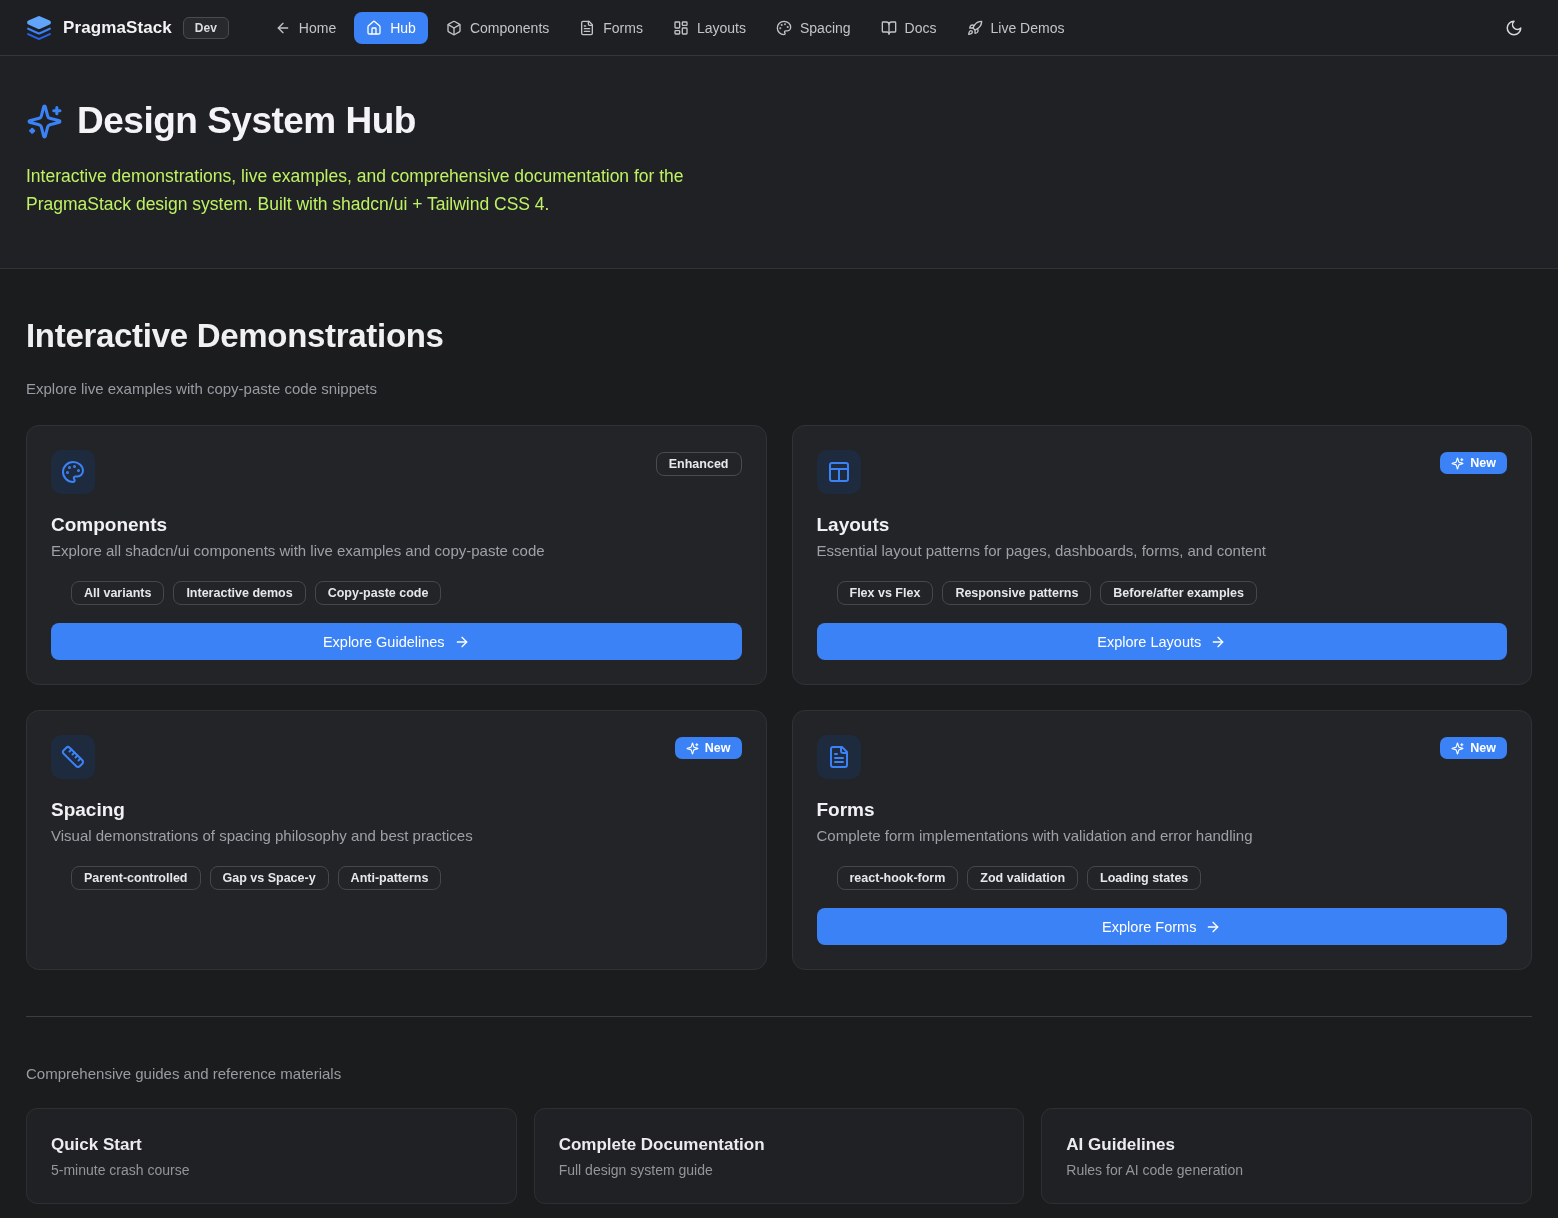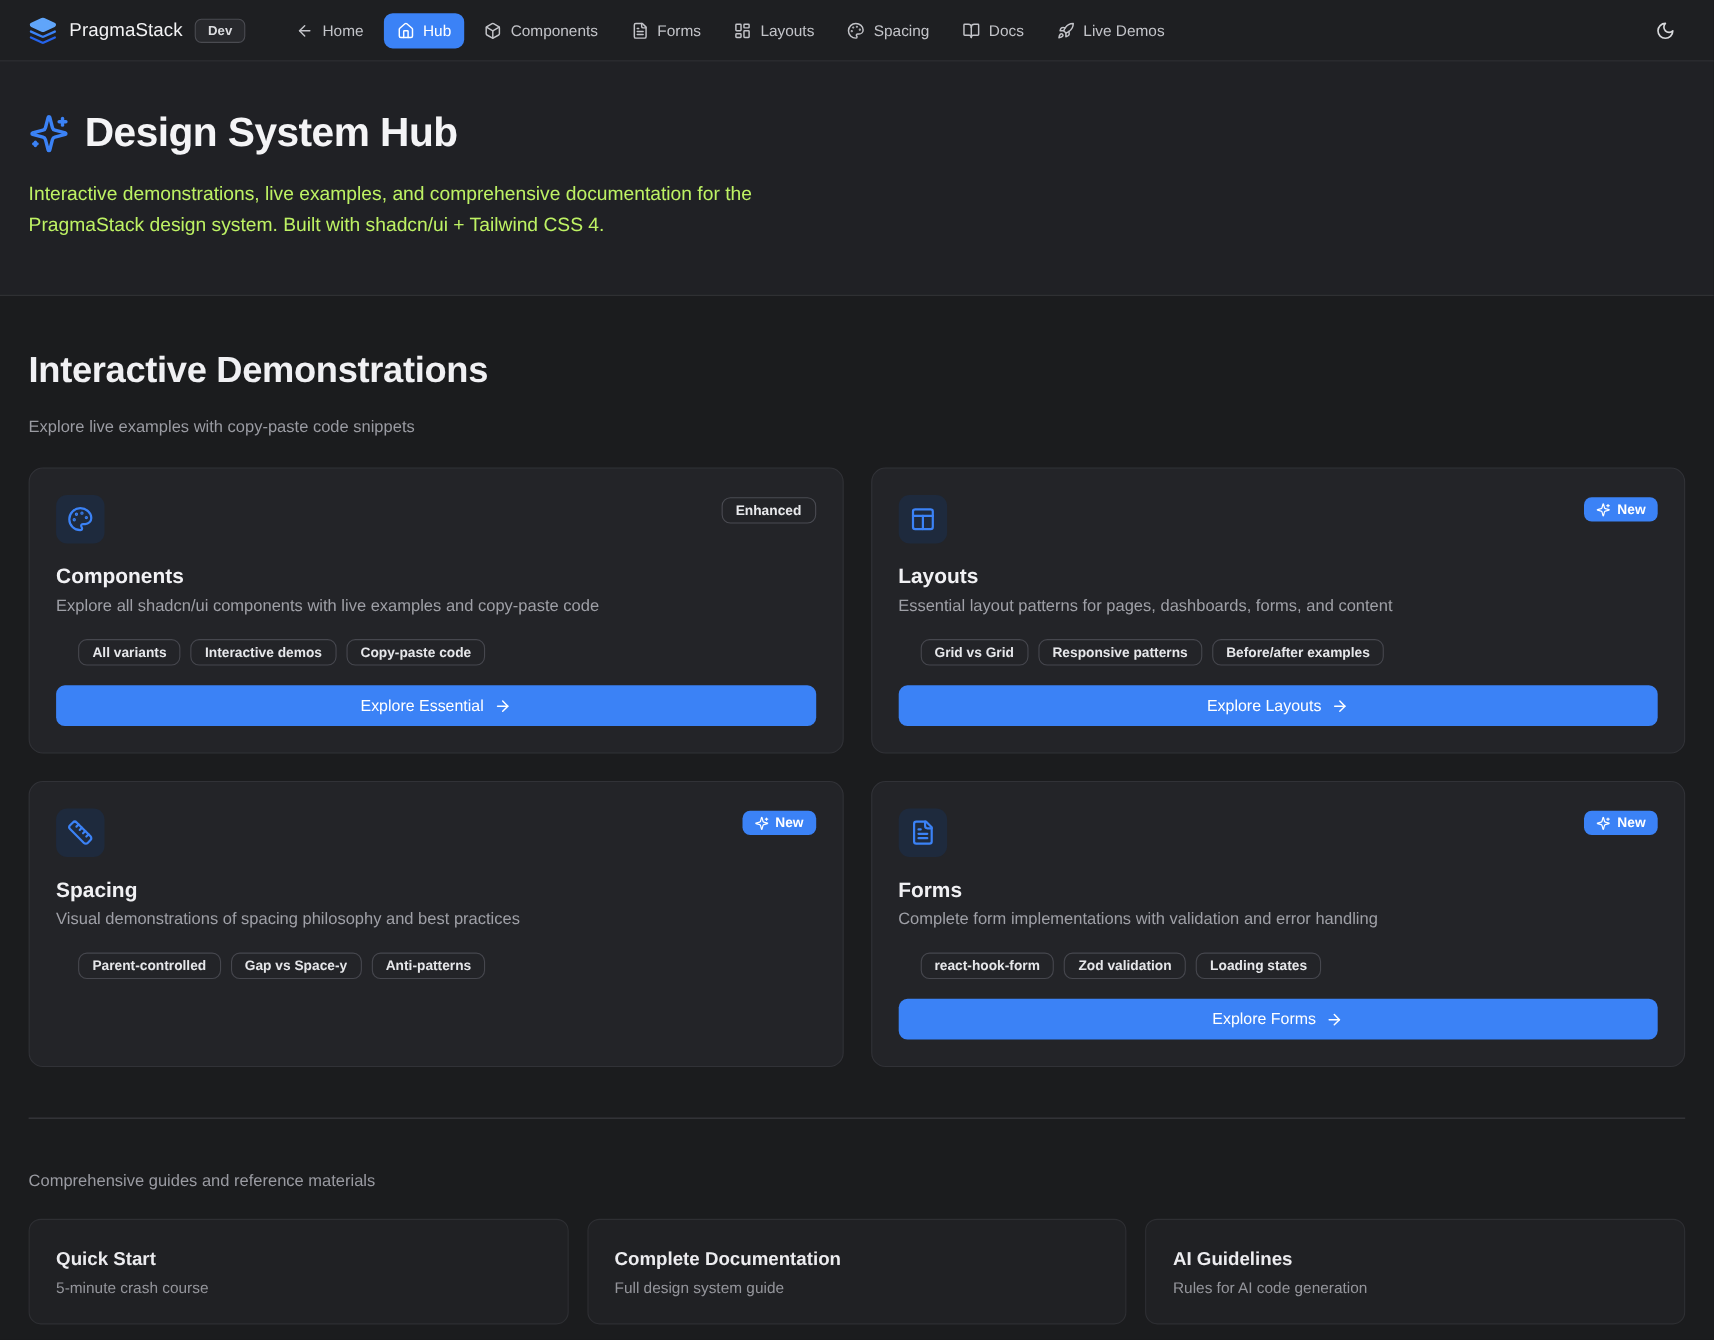--- a/index.html
+++ b/index.html
@@ -12,21 +12,21 @@
   }
   svg { display:block; flex-shrink:0; }
 
   
   .topnav {
     height:56px; background:#1e1f22; border-bottom:1px solid #35363a;
     display:flex; align-items:center; padding:0 26px;
   }
   .brand { display:flex; align-items:center; gap:11px; }
   .brand-logo { width:26px; height:26px; }
-  .brand-name { font-size:17px; font-weight:400; color:#f3f3f5; letter-spacing:0.1px; }
+  .brand-name { font-size:17px; font-weight:700; color:#f3f3f5; letter-spacing:0.1px; }
   .dev-badge {
     border:1px solid #4a4b51; border-radius:6px; padding:3px 11px;
     font-size:12px; font-weight:700; color:#dcdde0; background:#28292d;
   }
   .nav-list { display:flex; align-items:center; gap:6px; margin-left:34px; }
   .nav-item {
     display:flex; align-items:center; gap:8px; padding:8px 12px;
     border-radius:8px; font-size:14px; font-weight:500; color:#c3c4c9; cursor:pointer;
     white-space:nowrap;
   }
@@ -228,21 +228,21 @@
         <span class="badge-outline">Enhanced</span>
       </div>
       <h3 class="card-title">Components</h3>
       <p class="card-desc">Explore all shadcn/ui components with live examples and copy-paste code</p>
       <div class="chip-row">
         <span class="chip">All variants</span>
         <span class="chip">Interactive demos</span>
         <span class="chip">Copy-paste code</span>
       </div>
       <button class="explore-btn">
-        <span>Explore Essential</span>
+        <span>Explore Guidelines</span>
         <svg viewBox="0 0 24 24" fill="none" stroke="currentColor" stroke-width="2" stroke-linecap="round" stroke-linejoin="round">
             <path d="M5 12h14"></path>
             <path d="m12 5 7 7-7 7"></path>
           </svg>
       </button>
     </div>
 
     <div class="demo-card">
       <div class="card-top">
         <div class="icon-tile">
@@ -257,21 +257,21 @@
               <path d="M9.937 15.5A2 2 0 0 0 8.5 14.063l-6.135-1.582a.5.5 0 0 1 0-.962L8.5 9.936A2 2 0 0 0 9.937 8.5l1.582-6.135a.5.5 0 0 1 .963 0L14.063 8.5A2 2 0 0 0 15.5 9.937l6.135 1.581a.5.5 0 0 1 0 .964L15.5 14.063a2 2 0 0 0-1.437 1.437l-1.582 6.135a.5.5 0 0 1-.963 0z"></path>
               <path d="M20 3v4"></path>
               <path d="M22 5h-4"></path>
             </svg>
           <span>New</span>
         </span>
       </div>
       <h3 class="card-title">Layouts</h3>
       <p class="card-desc">Essential layout patterns for pages, dashboards, forms, and content</p>
       <div class="chip-row">
-        <span class="chip">Grid vs Grid</span>
+        <span class="chip">Flex vs Flex</span>
         <span class="chip">Responsive patterns</span>
         <span class="chip">Before/after examples</span>
       </div>
       <button class="explore-btn">
         <span>Explore Layouts</span>
         <svg viewBox="0 0 24 24" fill="none" stroke="currentColor" stroke-width="2" stroke-linecap="round" stroke-linejoin="round">
             <path d="M5 12h14"></path>
             <path d="m12 5 7 7-7 7"></path>
           </svg>
       </button>

